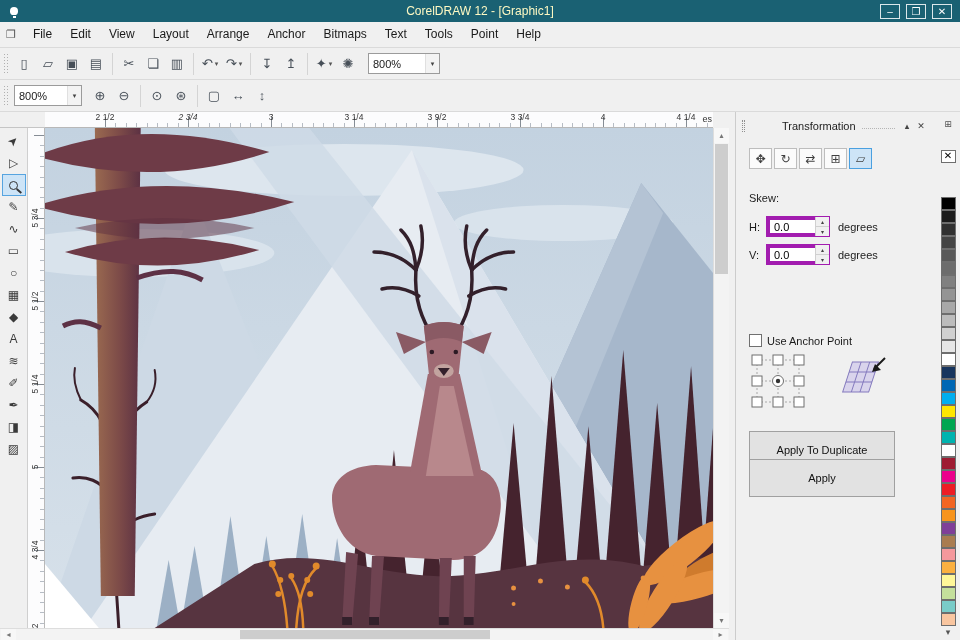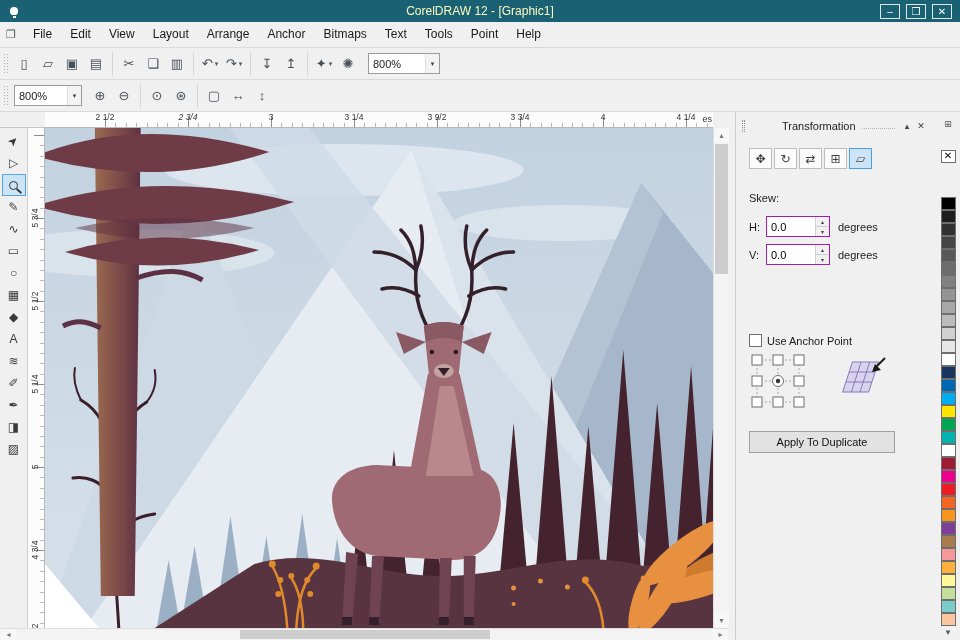--- a/index.html
+++ b/index.html
@@ -80,30 +80,30 @@
 .leader{flex:1;border-bottom:1px dotted #b5b5b5;margin:0 5px 3px 6px;height:8px;}
 .dk-ico{color:#444;font-size:9px;width:14px;text-align:center;}
 .xtabs{position:absolute;left:13px;top:36px;display:flex;}
 .xtab{width:23px;height:21px;border:1px solid #bdbdbd;background:#fbfbfb;display:flex;align-items:center;justify-content:center;font-size:12px;color:#3f3f3f;margin-right:2px;}
 .xtab.active{background:#cde4f7;border-color:#4aa0e0;}
 .dk-label{position:absolute;left:13px;top:80px;color:#222;}
 .row{position:absolute;left:13px;display:flex;align-items:center;}
 .rowH{top:104px;}.rowV{top:132px;}
 .fld-label{width:17px;}
 .num-wrap{position:relative;width:64px;height:21px;margin-right:8px;}
-.num{width:100%;height:100%;border:1px solid #a21caf;background:#fff;font-size:11px;font-family:inherit;padding:0 16px 0 4px;}
+.num{width:100%;height:100%;border:4px solid #a21caf;background:#fff;font-size:11px;font-family:inherit;padding:0 16px 0 4px;}
 .spin{position:absolute;right:1px;top:1px;bottom:1px;width:14px;display:flex;flex-direction:column;border-left:1px solid #d0d0d0;}
 .sp{flex:1;display:flex;align-items:center;justify-content:center;font-size:6px;color:#444;background:#f0f0f0;}
 .sp + .sp{border-top:1px solid #d0d0d0;}
 .unit{color:#222;}
 .chk-row{position:absolute;left:13px;top:222px;display:flex;align-items:center;}
 .chk{width:13px;height:13px;border:1px solid #707070;background:#fff;margin-right:5px;}
 .anchor-grid{position:absolute;left:13px;top:240px;}
 .skew-illus{position:absolute;left:105px;top:242px;}
-.btn{position:absolute;left:13px;width:146px;height:22px;background:#e2e2e2;border:1px solid #a0a0a0;display:flex;align-items:center;justify-content:center;font-size:11px;color:#111;}
+.btn{position:absolute;left:13px;width:146px;height:38px;background:#e2e2e2;border:1px solid #a0a0a0;display:flex;align-items:center;justify-content:center;font-size:11px;color:#111;}
 .dup{top:319px;}.apply{top:347px;}
 
 
 .palette{position:absolute;left:936px;top:112px;width:24px;height:528px;background:#f0f0f0;}
 .pal-btn{position:absolute;left:4px;width:16px;height:13px;display:flex;align-items:center;justify-content:center;font-size:9px;color:#555;}
 .pal-top{top:5px;}
 .pal-down{bottom:2px;}
 .swatches{position:absolute;left:0;top:38px;width:100%;}
 .swatch{width:15px;height:13px;border:1px solid #6e6e6e;margin:0 auto;}
 .none-swatch{background:#fff;color:#000;font-size:10px;line-height:10px;text-align:center;}
@@ -526,20 +526,21 @@
     </svg>
     <svg class="skew-illus" width="50" height="46" viewBox="0 0 50 46">
       <g transform="translate(14,0) skewX(-18)">
         <rect x="0" y="8" width="26" height="30" fill="#d9d4ec" stroke="#8379bd"></rect>
         <path d="M0,18 h26 M0,28 h26 M8.7,8 v30 M17.3,8 v30" stroke="#8379bd" fill="none"></path>
       </g>
       <path d="M44,4 L33,15" stroke="#1a1a1a" stroke-width="2" fill="none"></path>
       <path d="M31,18 L40,16 L34,10 Z" fill="#1a1a1a"></path>
     </svg>
     <div class="btn dup">Apply To Duplicate</div>
+    <div class="btn apply">Apply</div>
   </div>
 
   <div class="palette">
     <span class="pal-btn pal-top">⊞</span>
     <div class="swatches">
         <div class="swatch none-swatch">✕</div>
         <div class="swatch first" style="background: rgb(0, 0, 0);"></div>
         <div class="swatch" style="background: rgb(28, 28, 28);"></div>
         <div class="swatch" style="background: rgb(48, 48, 48);"></div>
         <div class="swatch" style="background: rgb(68, 68, 68);"></div>

